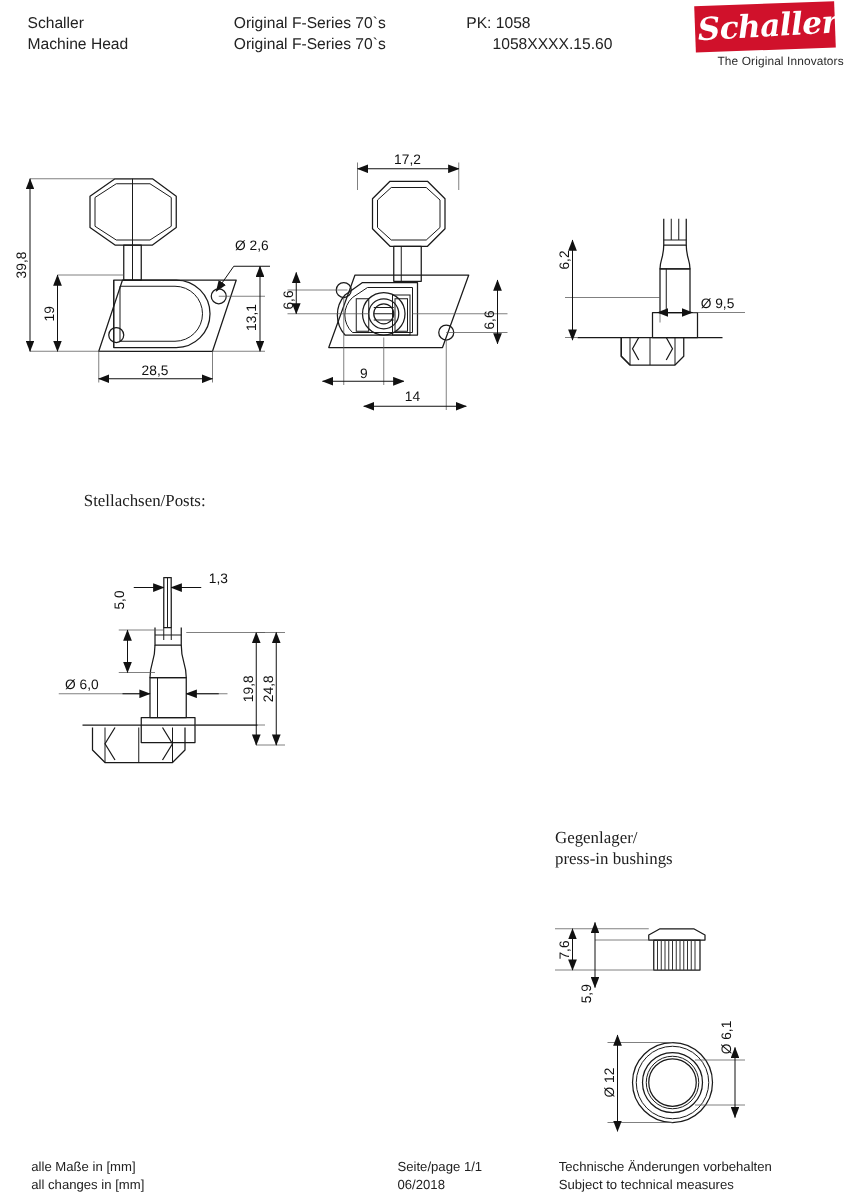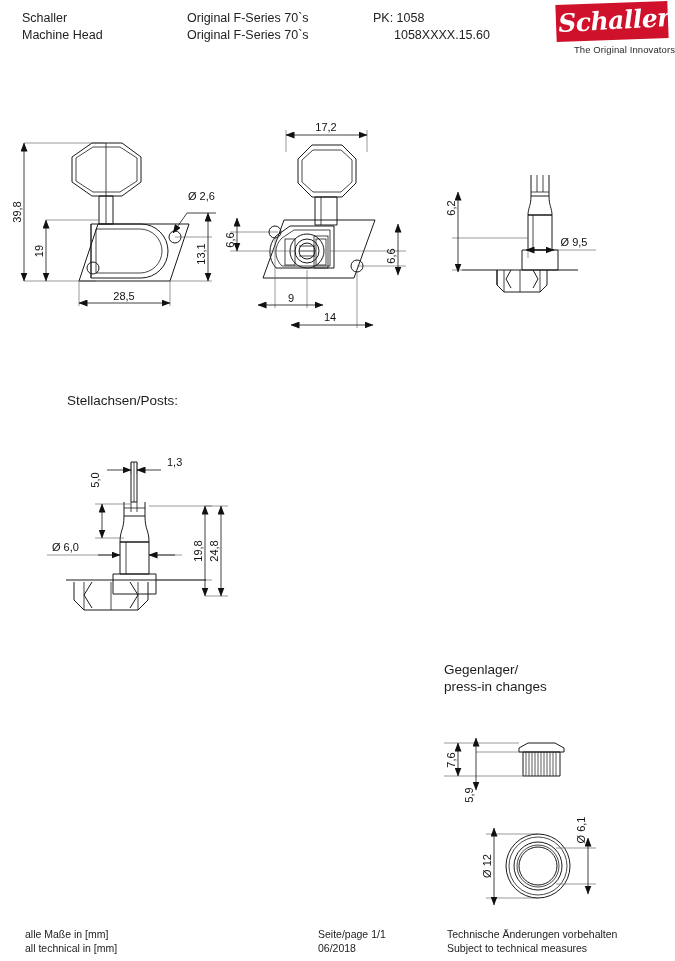--- a/index.html
+++ b/index.html
@@ -34,21 +34,21 @@
     line-height:38px;text-align:center;
     transform:rotate(-3.2deg);transform-origin:50% 50%;
   }
   .logo-tag{
     position:absolute;left:0px;top:44px;width:123px;text-align:right;
     font-size:9.5px;color:#2a2a2a;white-space:nowrap;letter-spacing:0.1px;
   }
   
   #canvas{left:0;top:0;width:675px;height:961px;pointer-events:none;}
   
-  .caption{position:absolute;font-size:13.5px;line-height:17px;color:#1d1d1d;white-space:nowrap;}
+  .caption{position:absolute;font-size:13.5px;line-height:17px;color:#1d1d1d;white-space:nowrap;font-family:Liberation Serif, serif;}
   #cap-posts{left:67px;top:392px;}
   #cap-bush{left:444px;top:661px;}
   
   .foot{position:absolute;font-size:10.5px;line-height:13.5px;color:#222;white-space:nowrap;}
   #foot-a{left:25px;top:928px;}
   #foot-b{left:279px;top:928px;text-align:center;margin-left:39px;}
   #foot-c{left:447px;top:928px;}
 </style>
 </head>
 <body>
@@ -64,26 +64,26 @@
 
 <div class="abs" id="logo">
   <div class="logo-box"></div>
   <div class="logo-word">Schaller</div>
   <div class="logo-tag">The Original Innovators</div>
 </div>
 
 <div class="caption" id="cap-posts">Stellachsen/Posts:</div>
 <div class="caption" id="cap-bush">
   <span>Gegenlager/</span><br>
-  <span>press-in changes</span>
+  <span>press-in bushings</span>
 </div>
 
 <div class="foot" id="foot-a">
   <span>alle Maße in [mm]</span><br>
-  <span>all technical in [mm]</span>
+  <span>all changes in [mm]</span>
 </div>
 <div class="foot" id="foot-b">
   <span>Seite/page 1/1</span><br>
   <span style="display:inline-block;width:100%;text-align:left;">06/2018</span>
 </div>
 <div class="foot" id="foot-c">
   <span>Technische Änderungen vorbehalten</span><br>
   <span>Subject to technical measures</span>
 </div>
 

